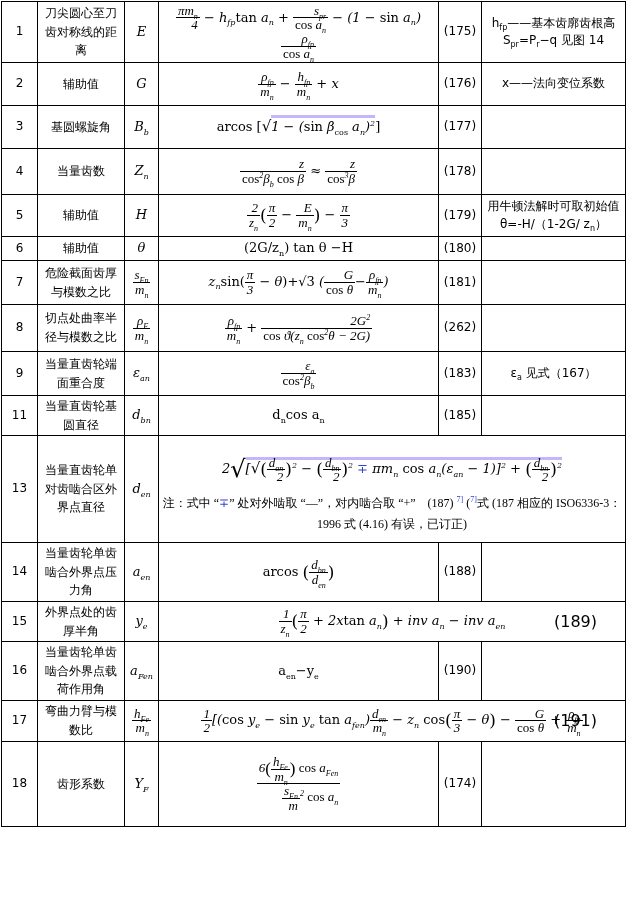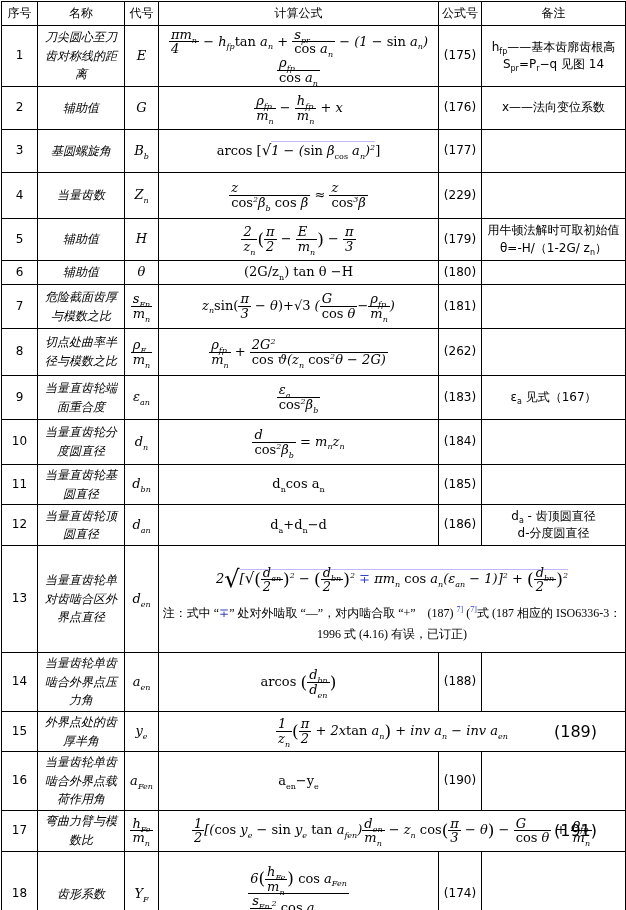--- a/index.html
+++ b/index.html
@@ -15,57 +15,49 @@
   tr.r1 td{height:58px;} tr.r2 td{height:40px;} tr.r3 td{height:40px;}
   tr.r4 td{height:43px;} tr.r5 td{height:39px;} tr.r6 td{height:21px;}
   tr.r7 td{height:41px;} tr.r8 td{height:44px;} tr.r9 td{height:41px;}
   tr.r10 td{height:42px;} tr.r11 td{height:32px;} tr.r12 td{height:38px;}
   tr.r13 td{height:104px;} tr.r14 td{height:36px;} tr.r15 td{height:36px;}
   tr.r16 td{height:44px;} tr.r17 td{height:38px;} tr.r18 td{height:82px;}
   
   .fm{font-family:"DejaVu Serif",serif;font-style:italic;font-size:13px;}
   .fm .r, .r{font-style:normal;}
   sub,sup{font-size:8px;line-height:0;}
-  .f{display:inline-block;vertical-align:middle;text-align:left;line-height:1.05;}
+  .f{display:inline-block;vertical-align:middle;text-align:right;line-height:1.05;font-family:Liberation Serif, serif;}
   .f>.t{display:block;border-bottom:1px solid #000;padding:0 2px;}
   .f>.b{display:block;padding:0 2px;}
   .big{font-size:17px;vertical-align:middle;font-style:normal;}
   .rd{font-style:normal;font-size:15px;}
   .rd.big{font-size:24px;}
-  .sq{border-top:1px solid #c4b5fd;padding-top:1px;}
+  .sq{border-top:3px solid #c4b5fd;padding-top:1px;}
   .bl{color:#3344cc;font-style:normal;}
   .f13a{text-align:center;margin:8px 0 6px 0;}
   .f13b{font-family:Liberation Serif, serif;font-style:normal;font-size:12px;
         text-align:center;line-height:1.7;}
   .rel{position:relative;}
   .fno-float{position:absolute;right:28px;top:50%;transform:translateY(-50%);
              font-style:normal;font-family:"DejaVu Sans",sans-serif;font-size:16px;}
-  .nm{line-height:1.55;font-style:italic;}
+  .nm{line-height:1.55;}
 </style>
 </head>
 <body>
 
 <table>
   <colgroup>
     <col class="c1">
       <col class="c2">
       <col class="c3">
       <col class="c4">
       <col class="c5">
       <col class="c6">
   </colgroup>
   <tbody>
-  <tr class="hr">
-    <td>序号</td>
-    <td>名称</td>
-    <td>代号</td>
-    <td>计算公式</td>
-    <td>公式号</td>
-    <td>备注</td>
-  </tr>
 
   <tr class="r1">
     <td>1</td>
     <td class="nm">刀尖圆心至刀齿对称线的距离</td>
     <td class="fm">E</td>
     <td class="fm"><span class="f"><span class="t">πm<sub>n</sub></span><span class="b">4</span></span> − h<sub>fp</sub><span class="r">tan</span> a<sub>n</sub> + <span class="f"><span class="t">s<sub>pr</sub></span><span class="b"><span class="r">cos</span> a<sub>n</sub></span></span> − (1 − <span class="r">sin</span> a<sub>n</sub>)<span class="f"><span class="t">ρ<sub>fp</sub></span><span class="b"><span class="r">cos</span> a<sub>n</sub></span></span></td>
     <td>(175)</td>
     <td>h<sub>fp</sub>——基本齿廓齿根高<br>S<sub>pr</sub>=P<sub>r</sub>−q 见图 14</td>
   </tr>
 
@@ -85,21 +77,21 @@
     <td class="fm"><span class="r">arcos [</span><span class="rd">√</span><span class="sq">1 − (<span class="r">sin</span> β<sub><span class="r">cos</span></sub> a<sub>n</sub>)<sup>2</sup></span><span class="r">]</span></td>
     <td>(177)</td>
     <td></td>
   </tr>
 
   <tr class="r4">
     <td>4</td>
     <td class="nm">当量齿数</td>
     <td class="fm">Z<sub>n</sub></td>
     <td class="fm"><span class="f"><span class="t">z</span><span class="b"><span class="r">cos</span><sup>2</sup>β<sub>b</sub> <span class="r">cos</span> β</span></span> ≈ <span class="f"><span class="t">z</span><span class="b"><span class="r">cos</span><sup>3</sup>β</span></span></td>
-    <td>(229)</td>
+    <td>(178)</td>
     <td></td>
   </tr>
 
   <tr class="r5">
     <td>5</td>
     <td class="nm">辅助值</td>
     <td class="fm">H</td>
     <td class="fm"><span class="f"><span class="t">2</span><span class="b">z<sub>n</sub></span></span><span class="big">(</span><span class="f"><span class="t">π</span><span class="b">2</span></span> − <span class="f"><span class="t">E</span><span class="b">m<sub>n</sub></span></span><span class="big">)</span> − <span class="f"><span class="t">π</span><span class="b">3</span></span></td>
     <td>(179)</td>
     <td>用牛顿法解时可取初始值 θ=-H/（1-2G/ z<sub>n</sub>）</td>
@@ -134,46 +126,30 @@
 
   <tr class="r9">
     <td>9</td>
     <td class="nm">当量直齿轮端面重合度</td>
     <td class="fm">ε<sub>an</sub></td>
     <td class="fm"><span class="f"><span class="t">ε<sub>a</sub></span><span class="b"><span class="r">cos</span><sup>2</sup>β<sub>b</sub></span></span></td>
     <td>(183)</td>
     <td>ε<sub>a</sub> 见式（167）</td>
   </tr>
 
-  <tr class="r10">
-    <td>10</td>
-    <td class="nm">当量直齿轮分度圆直径</td>
-    <td class="fm">d<sub>n</sub></td>
-    <td class="fm"><span class="f"><span class="t">d</span><span class="b"><span class="r">cos</span><sup>2</sup>β<sub>b</sub></span></span> = m<sub>n</sub>z<sub>n</sub></td>
-    <td>(184)</td>
-    <td></td>
-  </tr>
 
   <tr class="r11">
     <td>11</td>
     <td class="nm">当量直齿轮基圆直径</td>
     <td class="fm">d<sub>bn</sub></td>
     <td class="fm"><span class="r">d<sub>n</sub>cos a<sub>n</sub></span></td>
     <td>(185)</td>
     <td></td>
   </tr>
 
-  <tr class="r12">
-    <td>12</td>
-    <td class="nm">当量直齿轮顶圆直径</td>
-    <td class="fm">d<sub>an</sub></td>
-    <td class="fm"><span class="r">d<sub>a</sub>+d<sub>n</sub>−d</span></td>
-    <td>(186)</td>
-    <td>d<sub>a</sub> - 齿顶圆直径<br>d-分度圆直径</td>
-  </tr>
 
   <tr class="r13">
     <td>13</td>
     <td class="nm">当量直齿轮单对齿啮合区外界点直径</td>
     <td class="fm">d<sub>en</sub></td>
     <td class="fm" colspan="3">
           <div class="f13a">2<span class="rd big">√</span><span class="sq">[<span class="rd">√</span><span class="sq"><span class="big">(</span><span class="f"><span class="t">d<sub>an</sub></span><span class="b">2</span></span><span class="big">)</span><sup>2</sup> − <span class="big">(</span><span class="f"><span class="t">d<sub>bn</sub></span><span class="b">2</span></span><span class="big">)</span><sup>2</sup></span> <span class="bl">∓</span> πm<sub>n</sub> <span class="r">cos</span> a<sub>n</sub>(ε<sub>an</sub> − 1)]<sup>2</sup> + <span class="big">(</span><span class="f"><span class="t">d<sub>bn</sub></span><span class="b">2</span></span><span class="big">)</span><sup>2</sup></span></div>
           <div class="f13b">注：式中 “<span class="bl">∓</span>” 处对外啮取 “—”，对内啮合取 “+”　(187) <sup class="bl">7]</sup> (<sup class="bl">7]</sup>式 (187 相应的 ISO6336-3：1996 式 (4.16) 有误，已订正)</div>
         </td>
   </tr>

